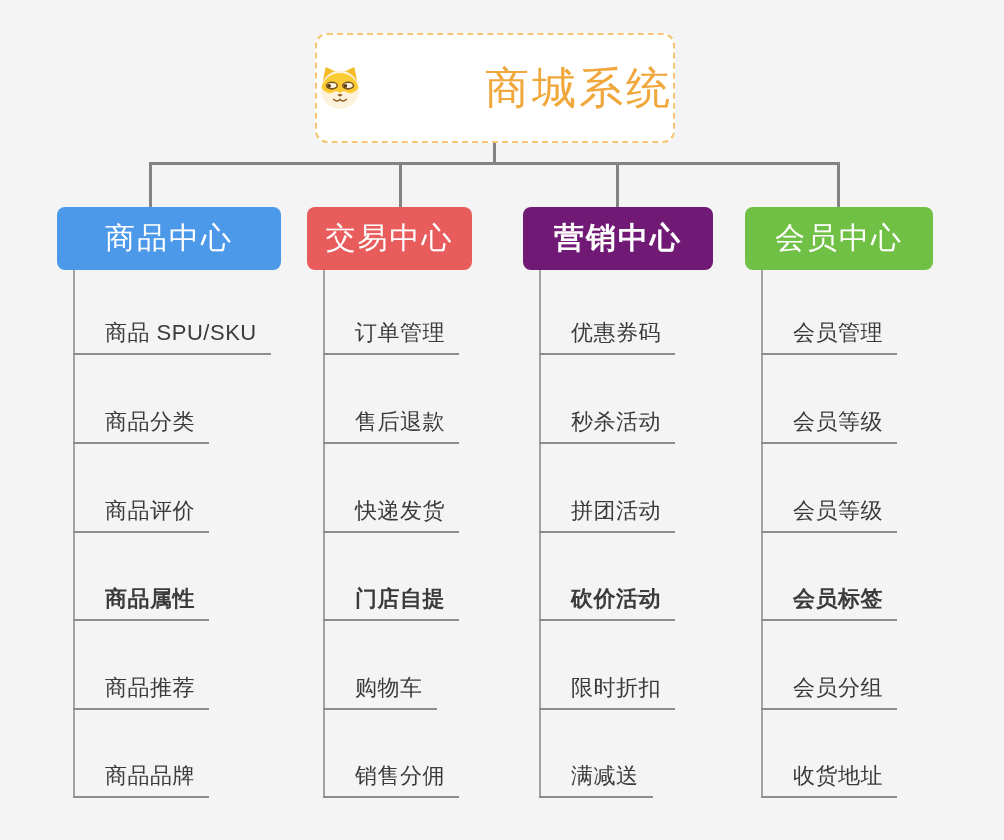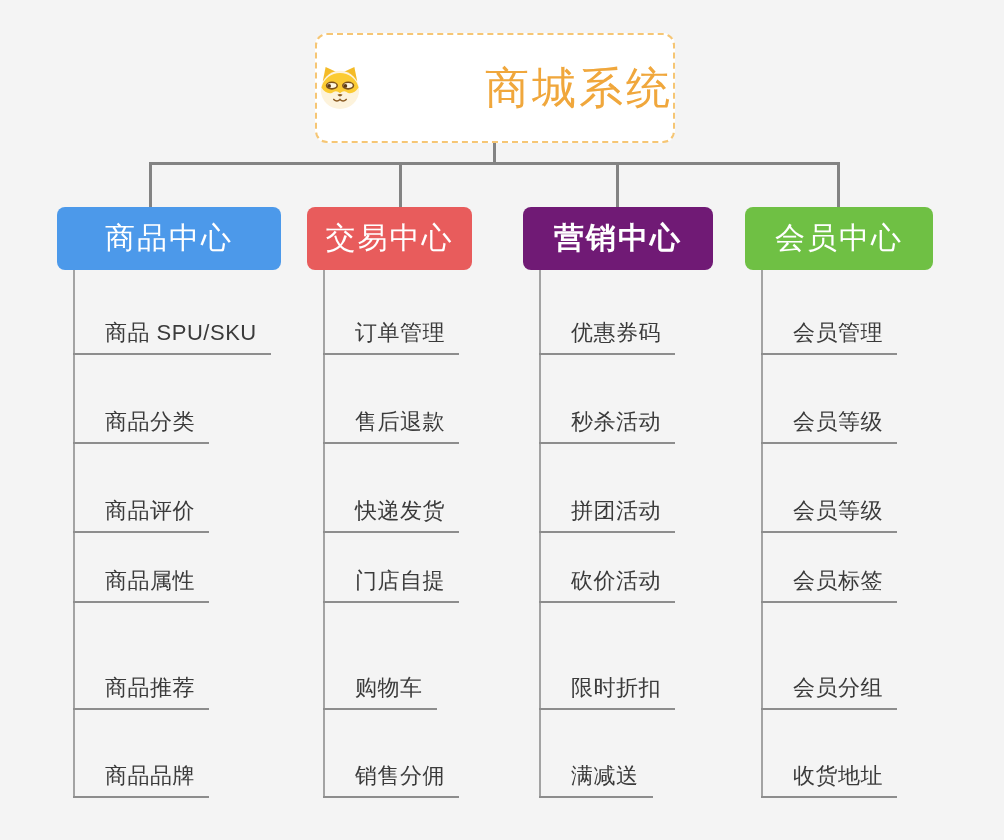--- a/index.html
+++ b/index.html
@@ -79,21 +79,21 @@
     font-size:22px;
     letter-spacing:0.5px;
     line-height:36px;
     color:#3b3b3b;
     padding:0 14px 2px 32px;
     border-bottom:2px solid #8d8d8d;
   }
   .r0{top:108px;}
   .r1{top:197px;}
   .r2{top:286px;}
-  .r3{top:356px;}
+  .r3{top:374px;font-weight:bold;}
   .r4{top:463px;}
   .r5{top:551px;}
 
   .dog-icon{display:block;}
 </style>
 </head>
 <body>
 
 <div class="canvas">
 

